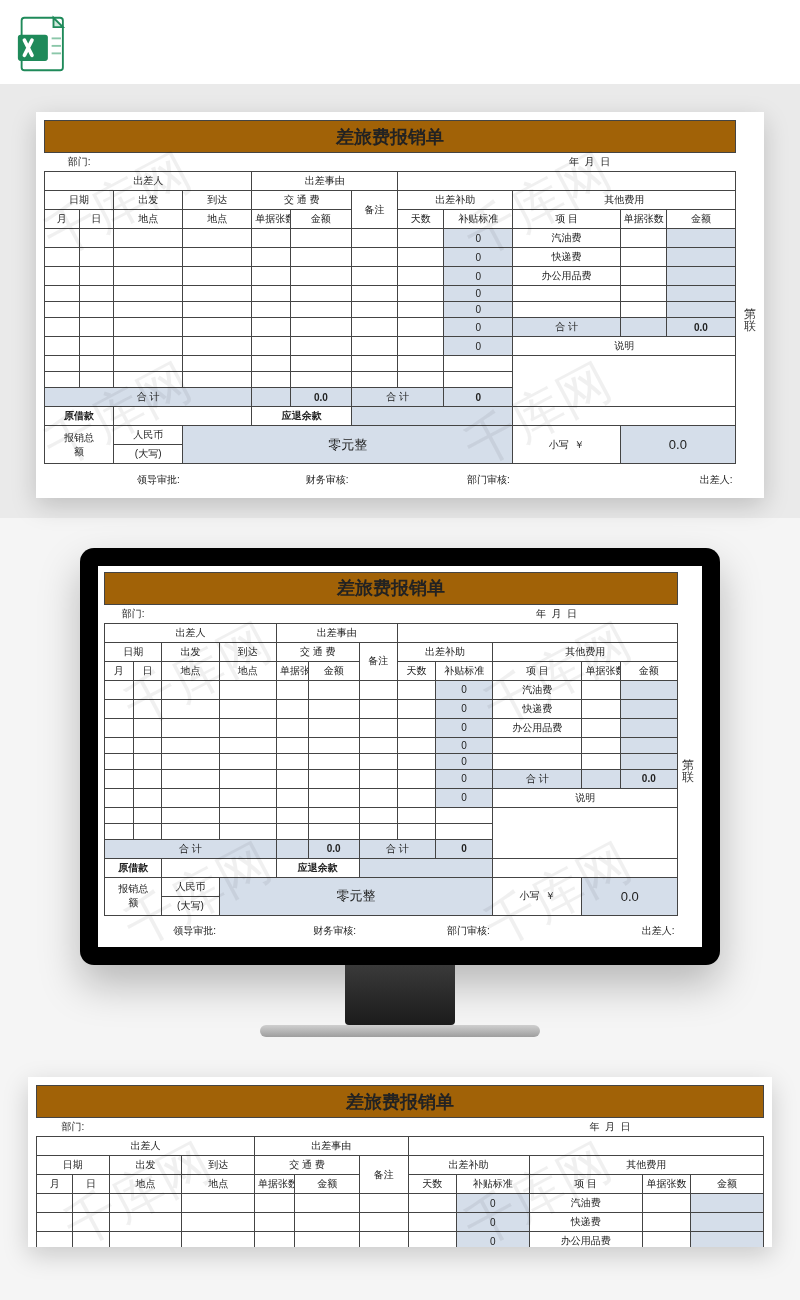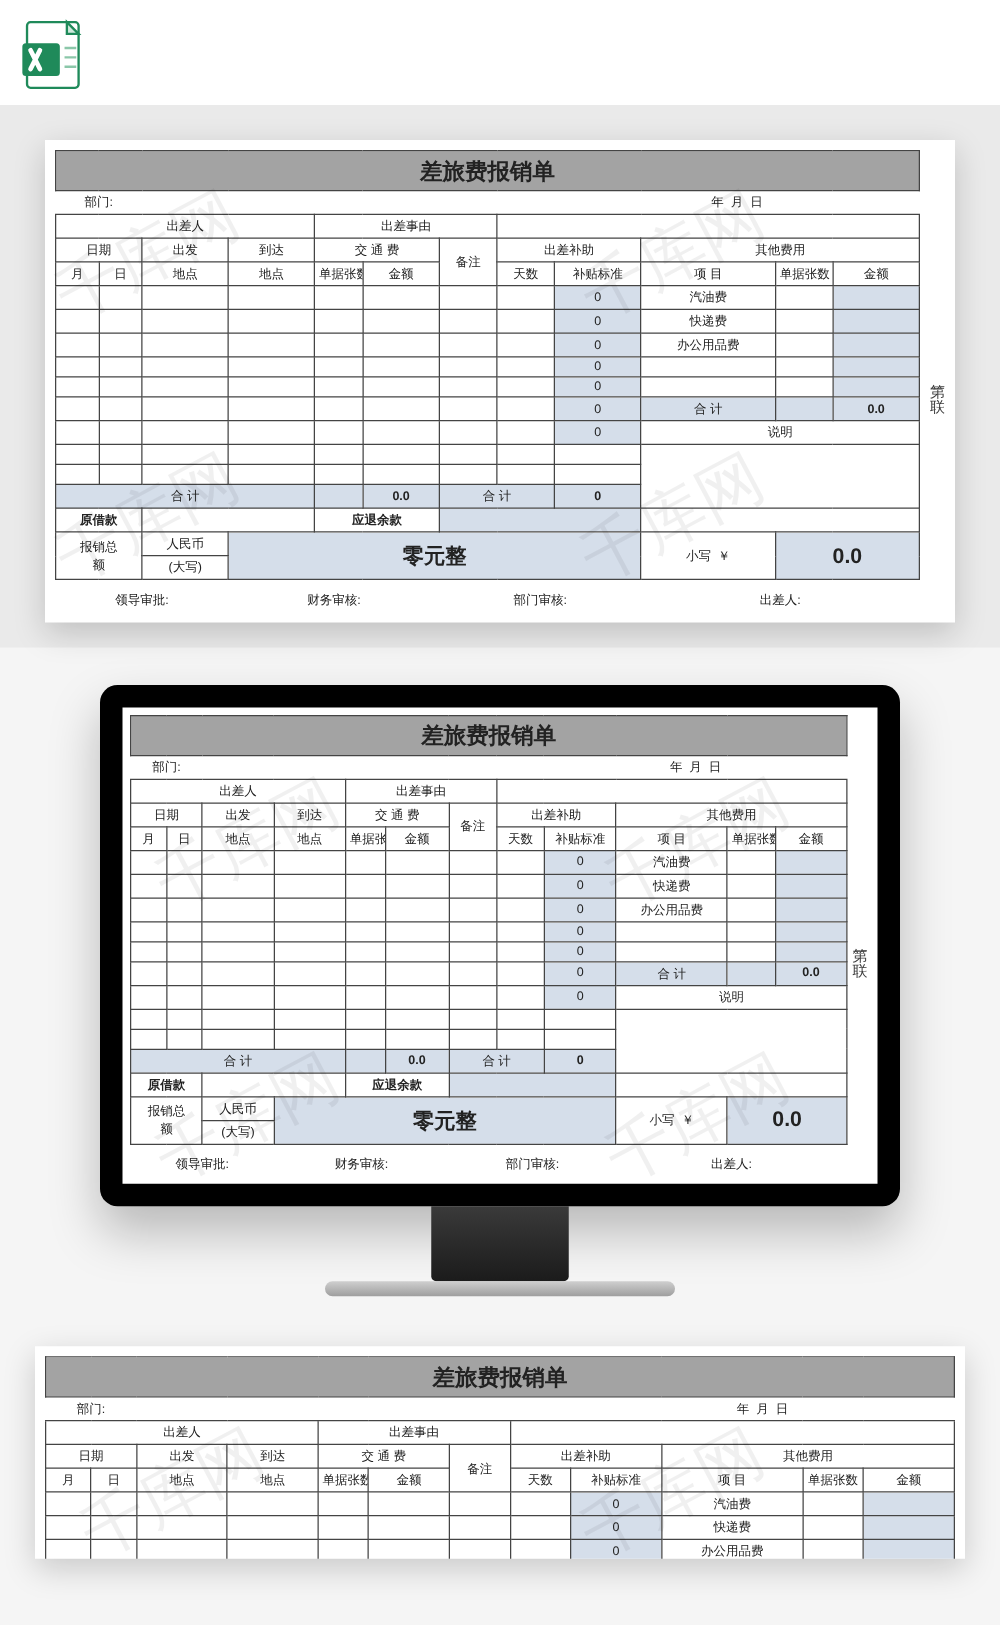--- a/index.html
+++ b/index.html
@@ -58,34 +58,34 @@
     padding: 2px 3px;
     height: 16px;
     text-align: center;
     vertical-align: middle;
     white-space: nowrap;
     overflow: hidden;
   }
   .exp-table td.nb-top { border-top: none; }
 
   .title-row td {
-    background: #a3a3a3;
+    background: #a16207;
     border: 1px solid #444;
     font-size: 18px;
     font-weight: 700;
     height: 32px;
   }
   .hdr-blue { background: #d5deea; }
   .right { text-align: right; }
   .left  { text-align: left; }
   .bold  { font-weight: 700; }
-  .big   { font-size: 17px; font-weight: 700; }
+  .big   { font-size: 13px; font-weight: 400; }
 
   .meta-row td { border-left: none; border-right: none; border-top: none; }
-  .sign-row td { border: none; height: 26px; text-align: center; font-size: 10px; padding-top: 8px; }
+  .sign-row td { border: none; height: 26px; text-align: right; font-size: 10px; padding-top: 8px; }
 
   
   .mock-stage { padding: 30px 80px 40px; display: flex; justify-content: center; }
   .monitor {
     width: 640px;
   }
   .monitor-screen {
     background: #000; border-radius: 14px; padding: 18px;
     box-shadow: 0 20px 40px rgba(0,0,0,.25);
   }

